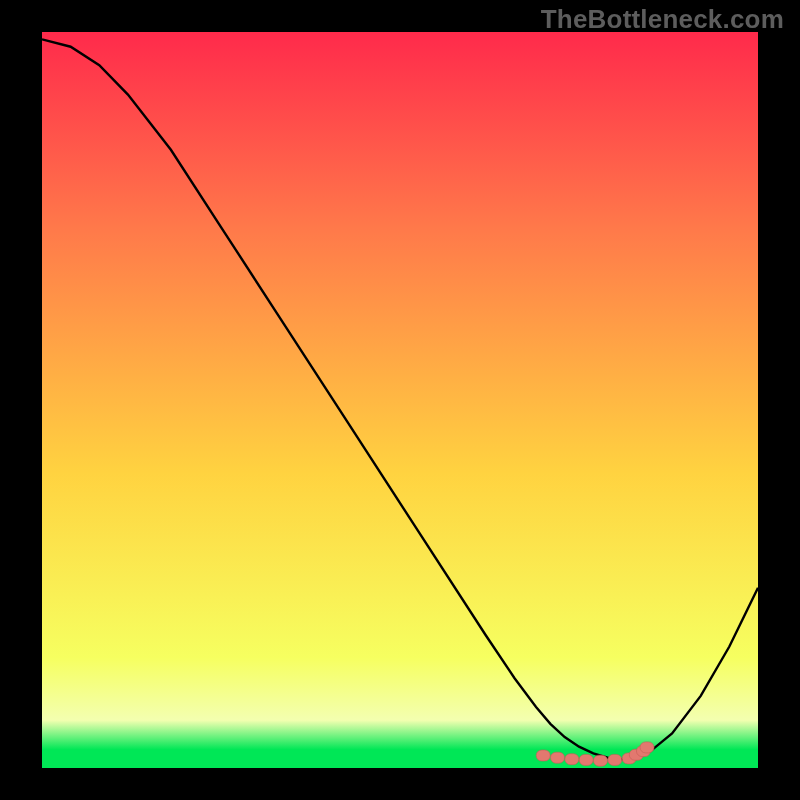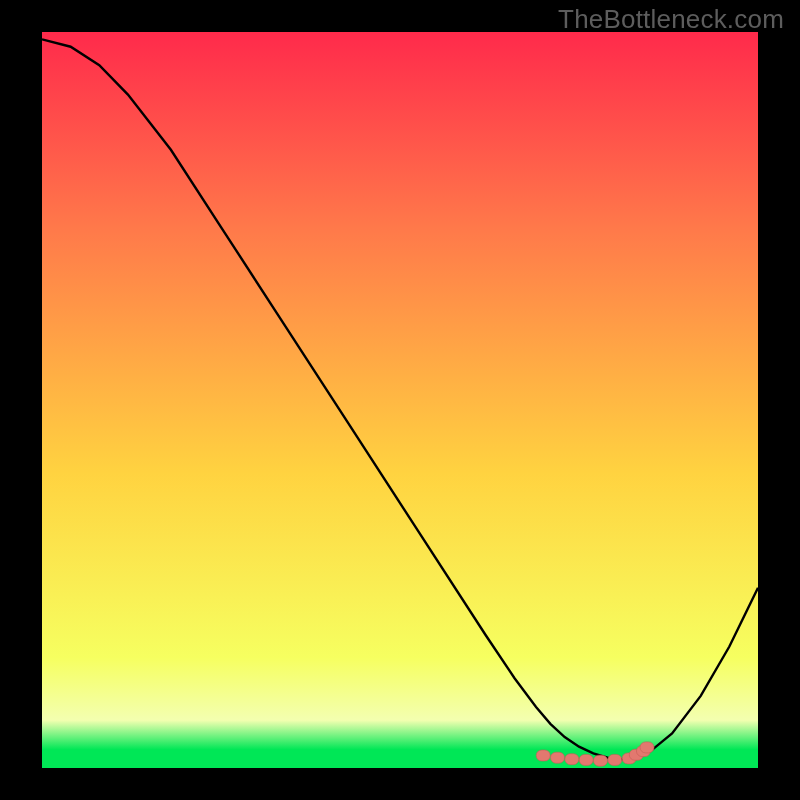--- a/index.html
+++ b/index.html
@@ -16,21 +16,21 @@
     width: 800px;
     height: 800px;
     background: #000;
   }
   .watermark {
     position: absolute;
     top: 4px;
     right: 16px;
     color: #5d5d5d;
     font-size: 26px;
-    font-weight: 400;
+    font-weight: 700;
     letter-spacing: 0.2px;
     user-select: none;
   }
   .plot {
     position: absolute;
     left: 42px;
     top: 32px;
     width: 716px;
     height: 736px;
   }

